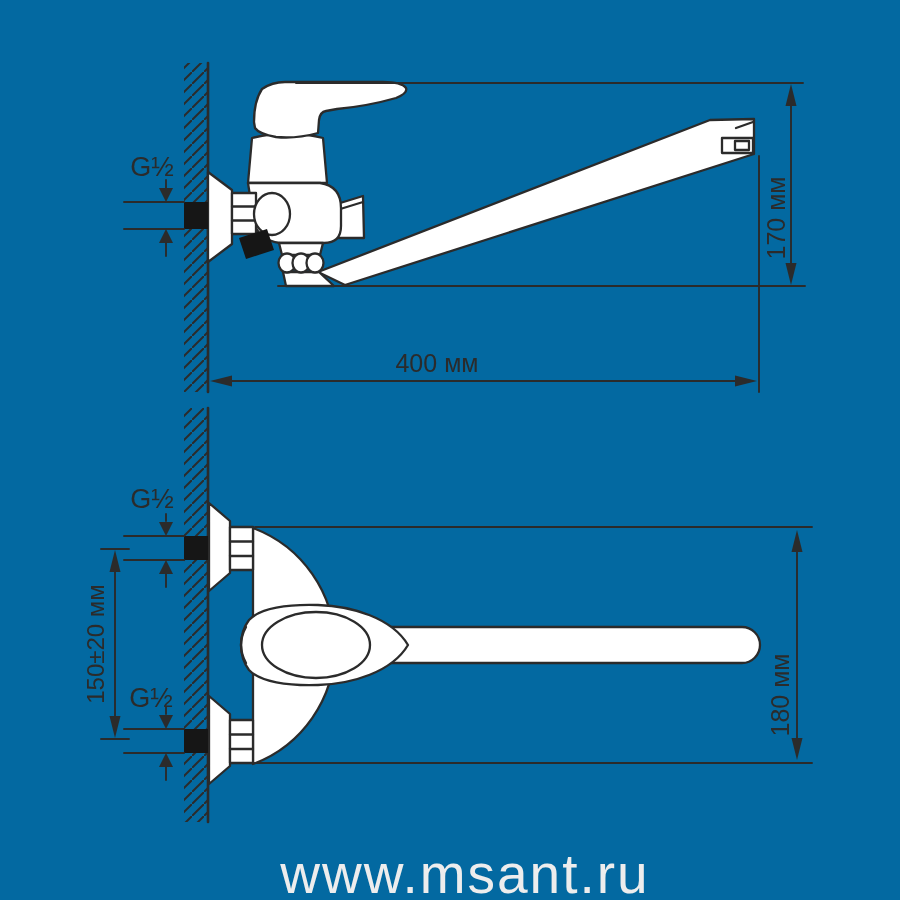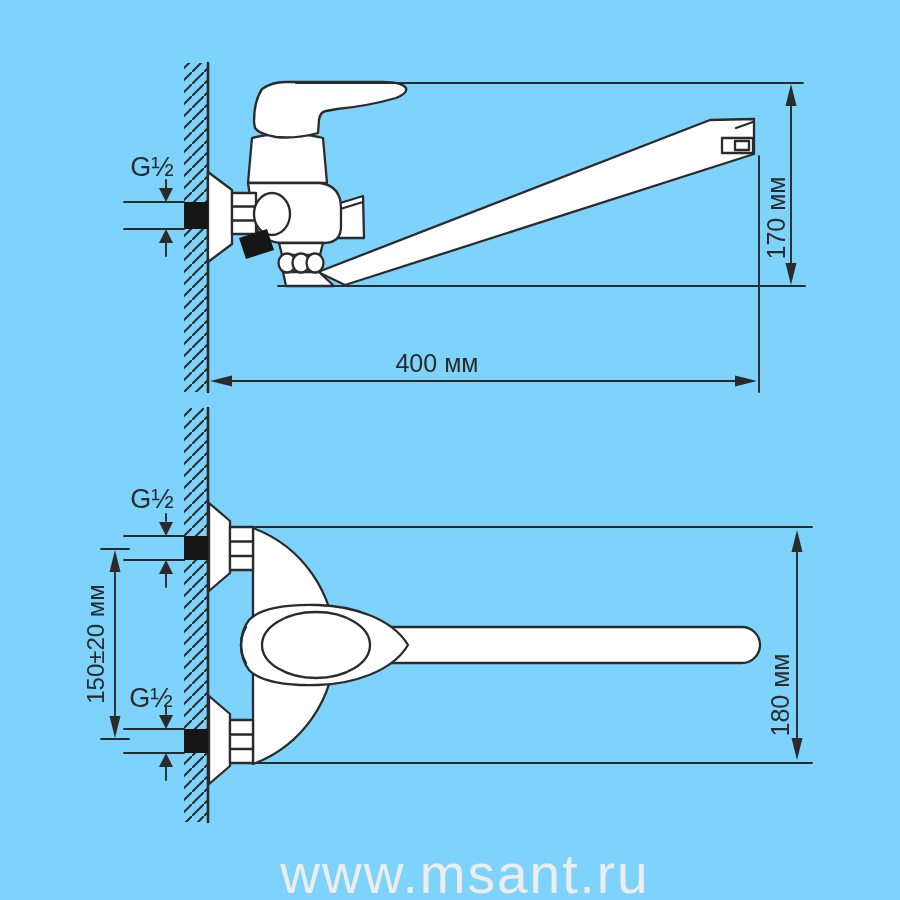--- a/index.html
+++ b/index.html
@@ -1,16 +1,16 @@
 <!DOCTYPE html>
 <html><head>
 <meta charset="utf-8">
 <style>
   html,body{margin:0;padding:0;background:#ffffff;}
-  .stage{position:relative;width:900px;height:900px;background:#7dd3fc;overflow:hidden;
+  .stage{position:relative;width:900px;height:900px;background:#0369a1;overflow:hidden;
          font-family:"Liberation Sans", sans-serif;}
   svg{position:absolute;left:0;top:0;}
   text{font-family:"Liberation Sans", sans-serif;fill:#2b2b2b;}
   .dim-label{font-size:25px;}
   .thread-label{font-size:27px;}
   .watermark{font-size:55px;fill:#ededed;letter-spacing:2px;}
 </style>
 </head>
 <body>
 

